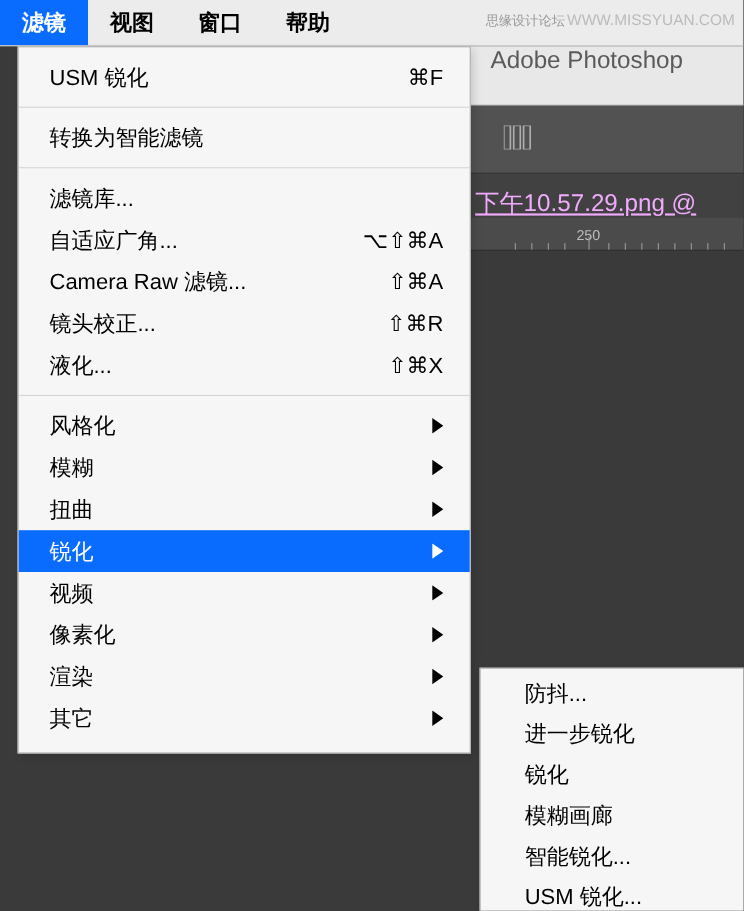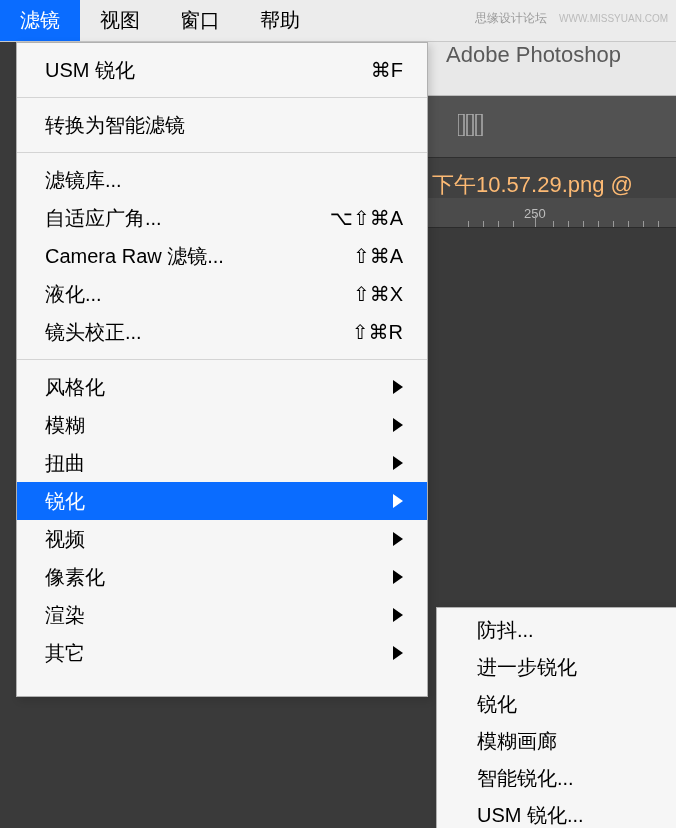--- a/index.html
+++ b/index.html
@@ -21,36 +21,37 @@
       position: relative;
       z-index: 10;
     }
     .menu-title {
       padding: 12px 20px;
       height: 100%;
       display: flex;
       align-items: center;
       color: #000;
       cursor: default;
+      font-weight: bold;
     }
     .menu-title.active {
       background: #0a6cff;
       color: #fff;
     }
     .watermark {
       position: absolute;
       right: 8px;
       top: 10px;
       font-size: 12px;
       color: #999;
     }
     .watermark-url {
-      font-size: 10px;
+      font-size: 14px;
       color: #bbb;
-      margin-left: 12px;
+      margin-left: 2px;
     }
     .app-bg {
       position: absolute;
       top: 42px;
       left: 0;
       right: 0;
       bottom: 0;
       background: #3a3a3a;
     }
     .app-title-bar {
@@ -84,26 +85,27 @@
       display: inline-block;
     }
     .toolbar-icon svg { display: block; }
     .doc-title-bar {
       position: absolute;
       top: 158px;
       left: 428px;
       right: 0;
       height: 54px;
       background: #414141;
-      color: #fdba74;
+      color: #f0abfc;
       display: flex;
       align-items: center;
       padding-left: 4px;
       font-size: 22px;
       border-bottom: 1px solid #2b2b2b;
+      text-decoration: underline;
     }
     .ruler {
       position: absolute;
       top: 198px;
       left: 428px;
       right: 0;
       height: 30px;
       background: #4b4b4b;
       color: #bdbdbd;
       font-size: 13px;
@@ -122,21 +124,21 @@
     }
     .dropdown {
       position: absolute;
       top: 42px;
       left: 16px;
       width: 412px;
       background: #f6f6f6;
       border: 1px solid #b0b0b0;
       box-shadow: 3px 3px 8px rgba(0,0,0,0.15);
       z-index: 20;
-      padding-bottom: 24px;
+      padding-bottom: 12px;
     }
     .menu-item {
       height: 38px;
       display: flex;
       align-items: center;
       justify-content: space-between;
       padding: 0 24px 0 28px;
       color: #000;
       cursor: default;
     }
@@ -235,27 +237,27 @@
   </div>
   <div class="menu-item">
     <span>自适应广角...</span>
     <span class="shortcut">⌥⇧⌘A</span>
   </div>
   <div class="menu-item">
     <span>Camera Raw 滤镜...</span>
     <span class="shortcut">⇧⌘A</span>
   </div>
   <div class="menu-item">
+    <span>镜头校正...</span>
+    <span class="shortcut">⇧⌘R</span>
+  </div>
+  <div class="menu-item">
     <span>液化...</span>
     <span class="shortcut">⇧⌘X</span>
   </div>
-  <div class="menu-item">
-    <span>镜头校正...</span>
-    <span class="shortcut">⇧⌘R</span>
-  </div>
   <div class="menu-sep"></div>
   <div class="menu-item">
     <span>风格化</span>
     <span class="submenu-arrow">
         <svg width="12" height="14">
           <path d="M2 0 L12 7 L2 14 Z" fill="#000"></path>
         </svg>
       </span>
   </div>
   <div class="menu-item">

